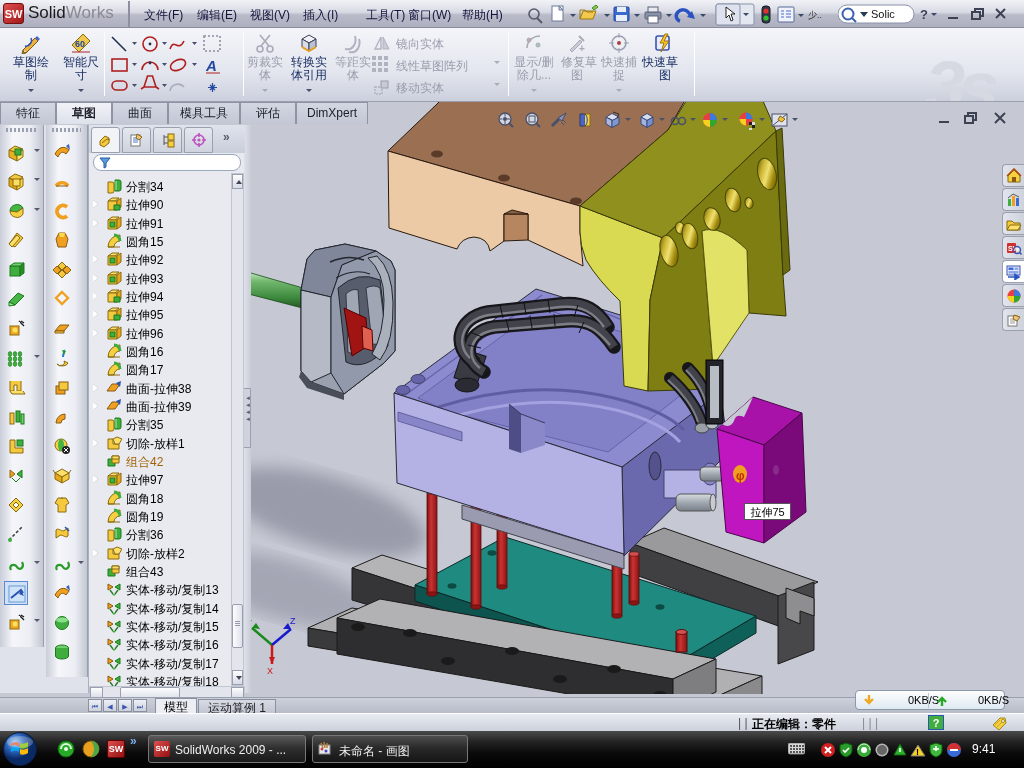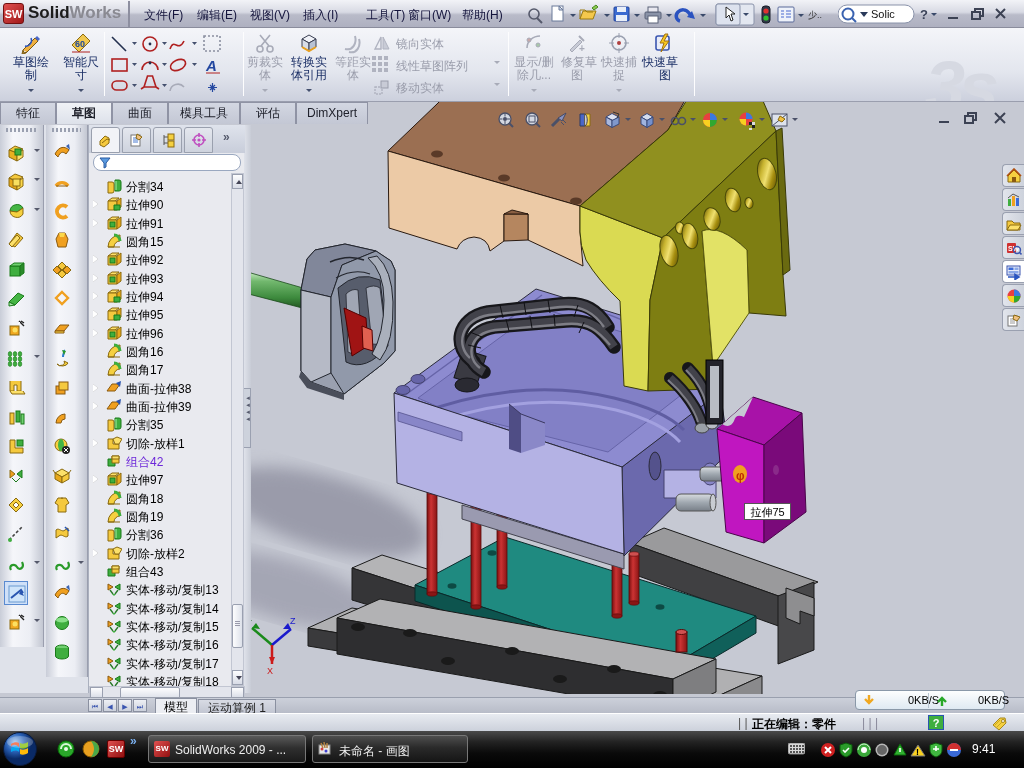--- a/index.html
+++ b/index.html
@@ -333,21 +333,21 @@
       </svg>
       <span class="abs" style="left:122px;top:3px;font-size:11px;color:#000">0KB/S</span>
     </div>
     <div class="abs" style="left:744px;top:503px;width:47px;height:17px;z-index:6;background:#fff;border:1px solid #555;font-size:11px;color:#000;text-align:center;line-height:16px">拉伸75</div>
     <div class="abs" style="left:244px;top:125px;width:7px;height:568px;z-index:4;background:linear-gradient(90deg,#dfe2ea,#c8ccd6)"></div>
     <div class="abs" style="left:243px;top:388px;width:8px;height:60px;z-index:4;background:#cdd2dc;border:1px solid #9aa0b0">
       <div style="margin:6px 1px;color:#55596b;font-size:6px;line-height:7px">◄<br>◄<br>◄<br>◄</div>
     </div>
     <div class="abs" id="titlebar" style="left:0;top:0;width:1024px;height:28px;z-index:10;background:linear-gradient(#f2f3f7,#d8dae4 45%,#b9bbc9 55%,#aeb0c0);border-bottom:1px solid #8a8c9c">
       <div class="abs" style="left:3px;top:3px;width:21px;height:21px;background:linear-gradient(135deg,#e05050,#a01818);border-radius:3px;border:1px solid #701010;color:#fff;font-size:11px;font-weight:bold;text-align:center;line-height:20px">SW</div>
-      <span class="abs" style="left:28px;top:3px;font-size:17px;font-weight:bold;color:#1c1c1c">Solid<span style="color:#8a8a92">Works</span></span>
+      <span class="abs" style="left:28px;top:3px;font-size:17px;font-weight:normal;color:#1c1c1c">Solid<span style="color:#8a8a92">Works</span></span>
       <div class="abs" style="left:128px;top:1px;width:2px;height:26px;background:#8d8fa0"></div>
       <span class="abs" style="left:144px;top:7px;font-size:12px;color:#14143c">文件(F)</span>
       <span class="abs" style="left:197px;top:7px;font-size:12px;color:#14143c">编辑(E)</span>
       <span class="abs" style="left:250px;top:7px;font-size:12px;color:#14143c">视图(V)</span>
       <span class="abs" style="left:303px;top:7px;font-size:12px;color:#14143c">插入(I)</span>
       <span class="abs" style="left:366px;top:7px;font-size:12px;color:#14143c">工具(T)</span>
       <span class="abs" style="left:408px;top:7px;font-size:12px;color:#14143c">窗口(W)</span>
       <span class="abs" style="left:462px;top:7px;font-size:12px;color:#14143c">帮助(H)</span>
     <svg class="abs" style="left:524px;top:3px" width="500" height="23" viewBox="0 0 500 23">
       <g stroke="#55596b" fill="none">
@@ -1031,21 +1031,21 @@
         </svg>
       </div>
       <div class="abs" style="left:37px;top:311px;font-size:12px;color:#000;white-space:nowrap">切除-放样1</div>
       <div class="abs" style="left:17px;top:328px">
         <svg width="16" height="16">
           <path d="M2,6 h7 v7 H2 z" fill="#3fae3f" stroke="#1a7a1a"></path>
           <path d="M6,3 h7 v7 H6 z" fill="#f5c93e" stroke="#8a6a10"></path>
           <path d="M6,3 h7 v3 H6 z" fill="#fce06a" stroke="#8a6a10"></path>
         </svg>
       </div>
-      <div class="abs" style="left:37px;top:329px;font-size:12px;color:#6d28d9;white-space:nowrap">组合42</div>
+      <div class="abs" style="left:37px;top:329px;font-size:12px;color:#a16207;white-space:nowrap">组合42</div>
       <div class="abs" style="left:4px;top:350px;width:0;height:0;border-top:4px solid transparent;border-bottom:4px solid transparent;border-left:5px solid #fff;filter:drop-shadow(0 0 .5px #888)"></div>
       <div class="abs" style="left:17px;top:346px">
         <svg width="16" height="16">
           <path d="M2,5 l4,-3 h7 l-4,3 z" fill="#fce06a" stroke="#8a6a10"></path>
           <path d="M2,5 h9 v9 H2 z" fill="#f5c93e" stroke="#8a6a10"></path>
           <path d="M11,5 l4,-3 v9 l-4,3 z" fill="#e8a81a" stroke="#8a6a10"></path>
           <rect x="4" y="7" width="5" height="5" fill="#3fae3f" stroke="#1a7a1a"></rect>
         </svg>
       </div>
       <div class="abs" style="left:37px;top:347px;font-size:12px;color:#000;white-space:nowrap">拉伸97</div>

